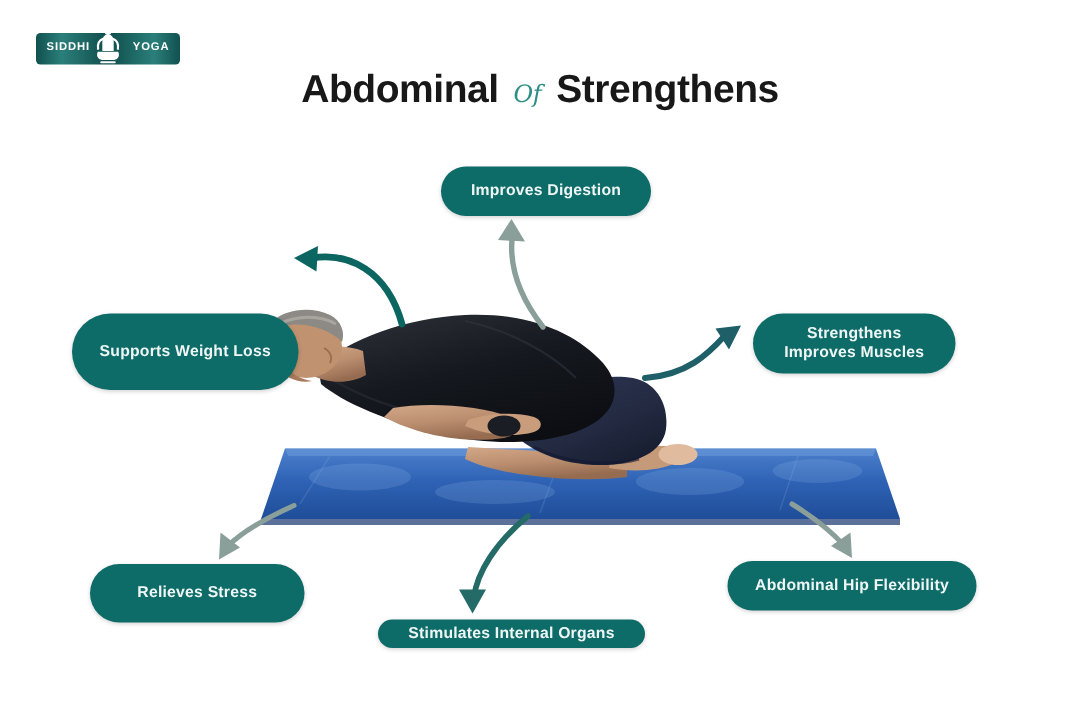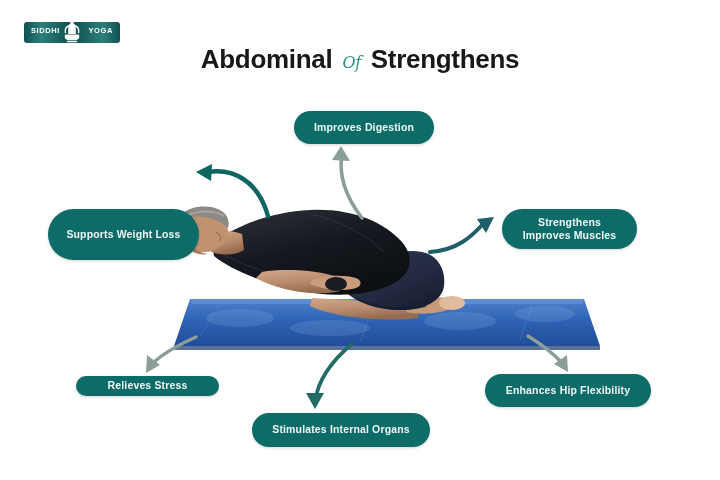--- a/index.html
+++ b/index.html
@@ -104,27 +104,27 @@
   #badge-digestion {
     left: 294px; top: 111px; width: 140px; height: 33px; text-align: center;
   }
   #badge-weight {
     left: 48px; top: 181px; width: 151px; height: 51px; margin-top: 28px;
   }
   #badge-abdominal {
     left: 502px; top: 209px; width: 135px; height: 40px;
   }
   #badge-stress {
-    left: 76px; top: 376px; width: 143px; height: 20px; text-align: center;
+    left: 60px; top: 376px; width: 143px; height: 39px; text-align: center;
   }
   #badge-hip {
     left: 485px; top: 374px; width: 166px; height: 33px;
   }
   #badge-organs {
-    left: 252px; top: 413px; width: 178px; height: 34px;
+    left: 252px; top: 413px; width: 178px; height: 19px;
   }
 
   
   #arrows {
     position: absolute;
     left: 0; top: 0;
     width: 720px; height: 480px;
     pointer-events: none;
   }
 </style>
@@ -236,21 +236,21 @@
 
   <div class="badge" id="badge-weight">Supports Weight Loss</div>
 
   <div class="badge" id="badge-abdominal">Strengthens
 Improves Muscles</div>
 
   <div class="badge" id="badge-stress">Relieves Stress</div>
 
   <div class="badge" id="badge-organs">Stimulates Internal Organs</div>
 
-  <div class="badge" id="badge-hip">Enhances Hip Flexibility</div>
+  <div class="badge" id="badge-hip">Abdominal Hip Flexibility</div>
 
   <svg id="arrows" viewBox="0 0 720 480">
 
     <g>
       <path d="M268 216 C258 180 232 168 208 172" stroke="#0b6560" stroke-width="4.5" fill="none" stroke-linecap="round"></path>
       <path d="M196 172 L212 164 L211 181 Z" fill="#0b6560"></path>
     </g>
 
     <g>
       <path d="M362 218 C348 200 338 178 342 154" stroke="#8a9e9a" stroke-width="3.6" fill="none" stroke-linecap="round"></path>

